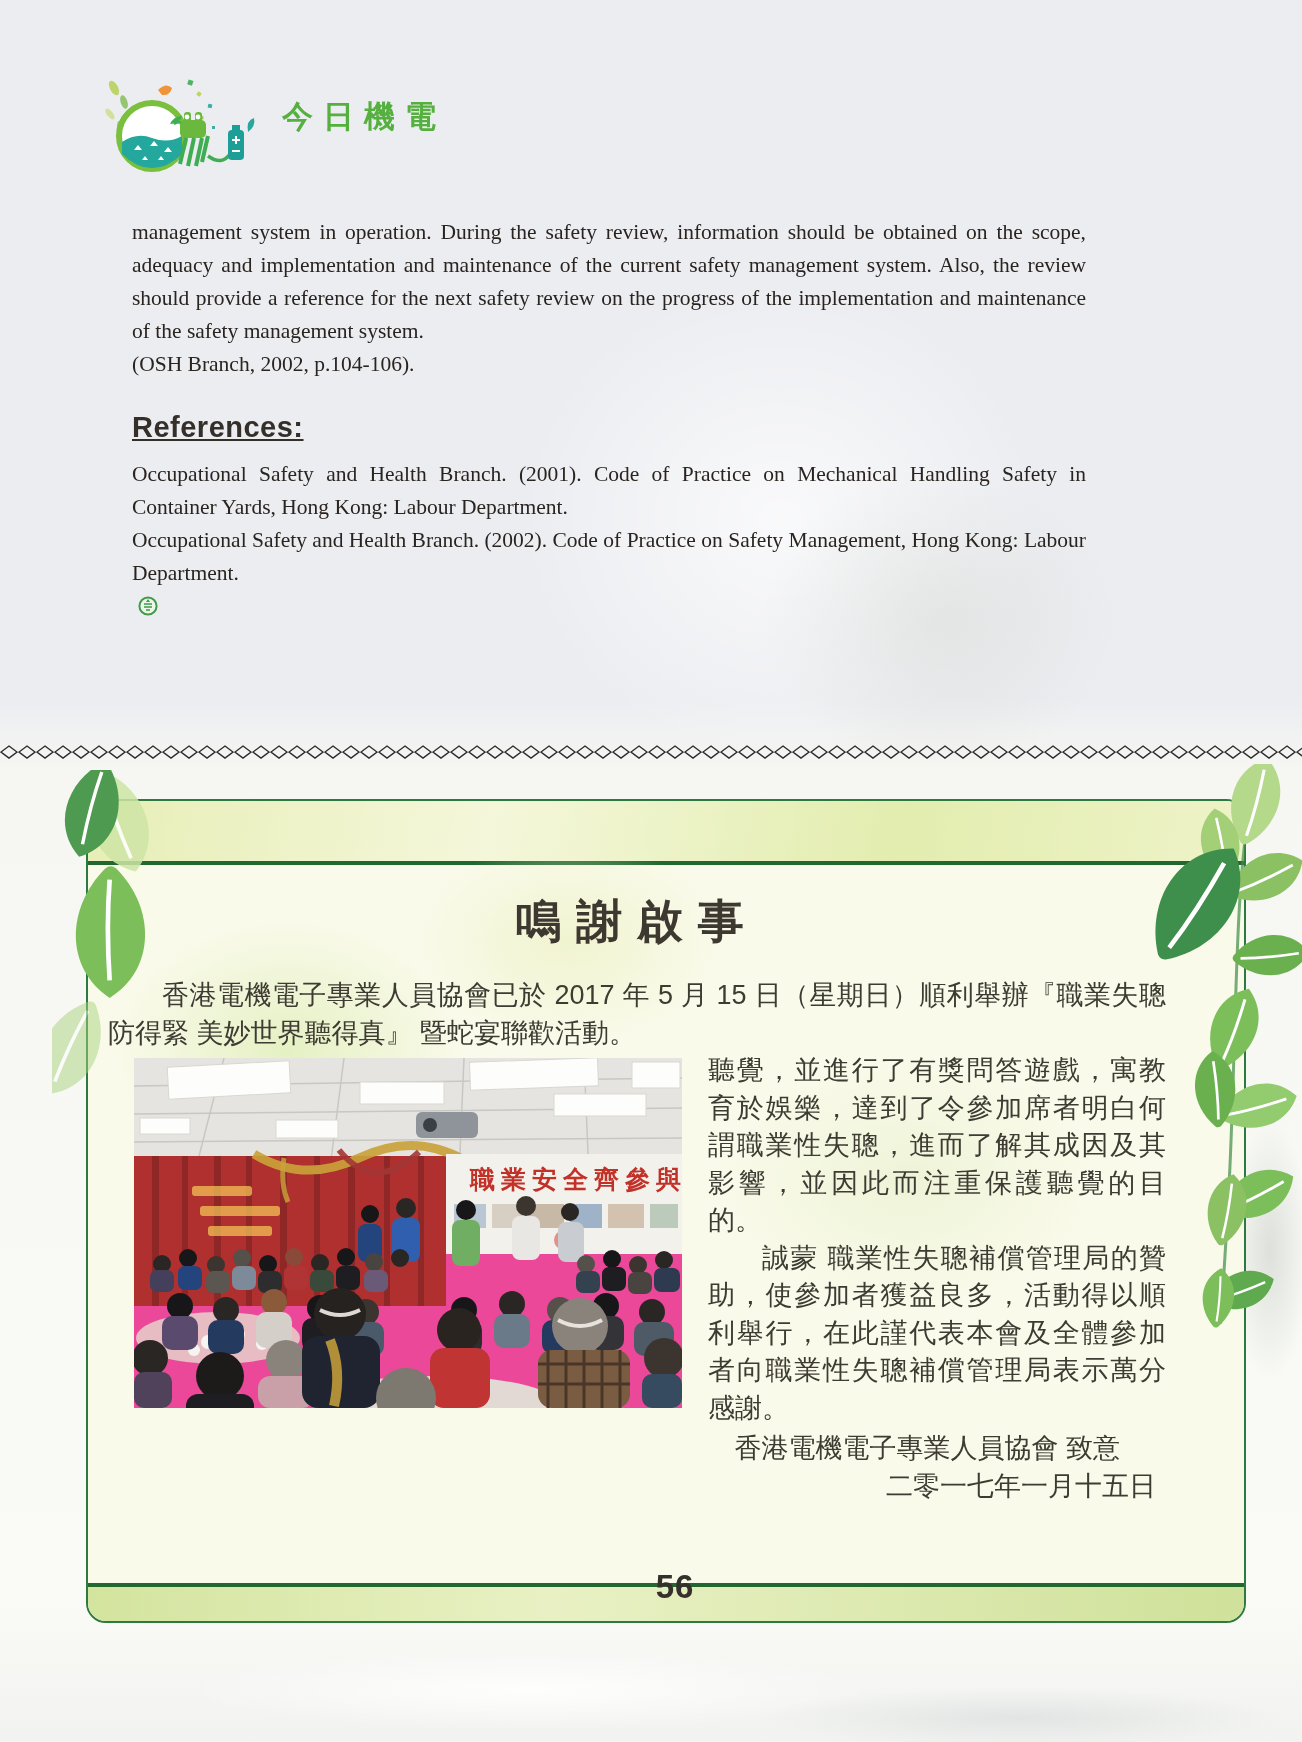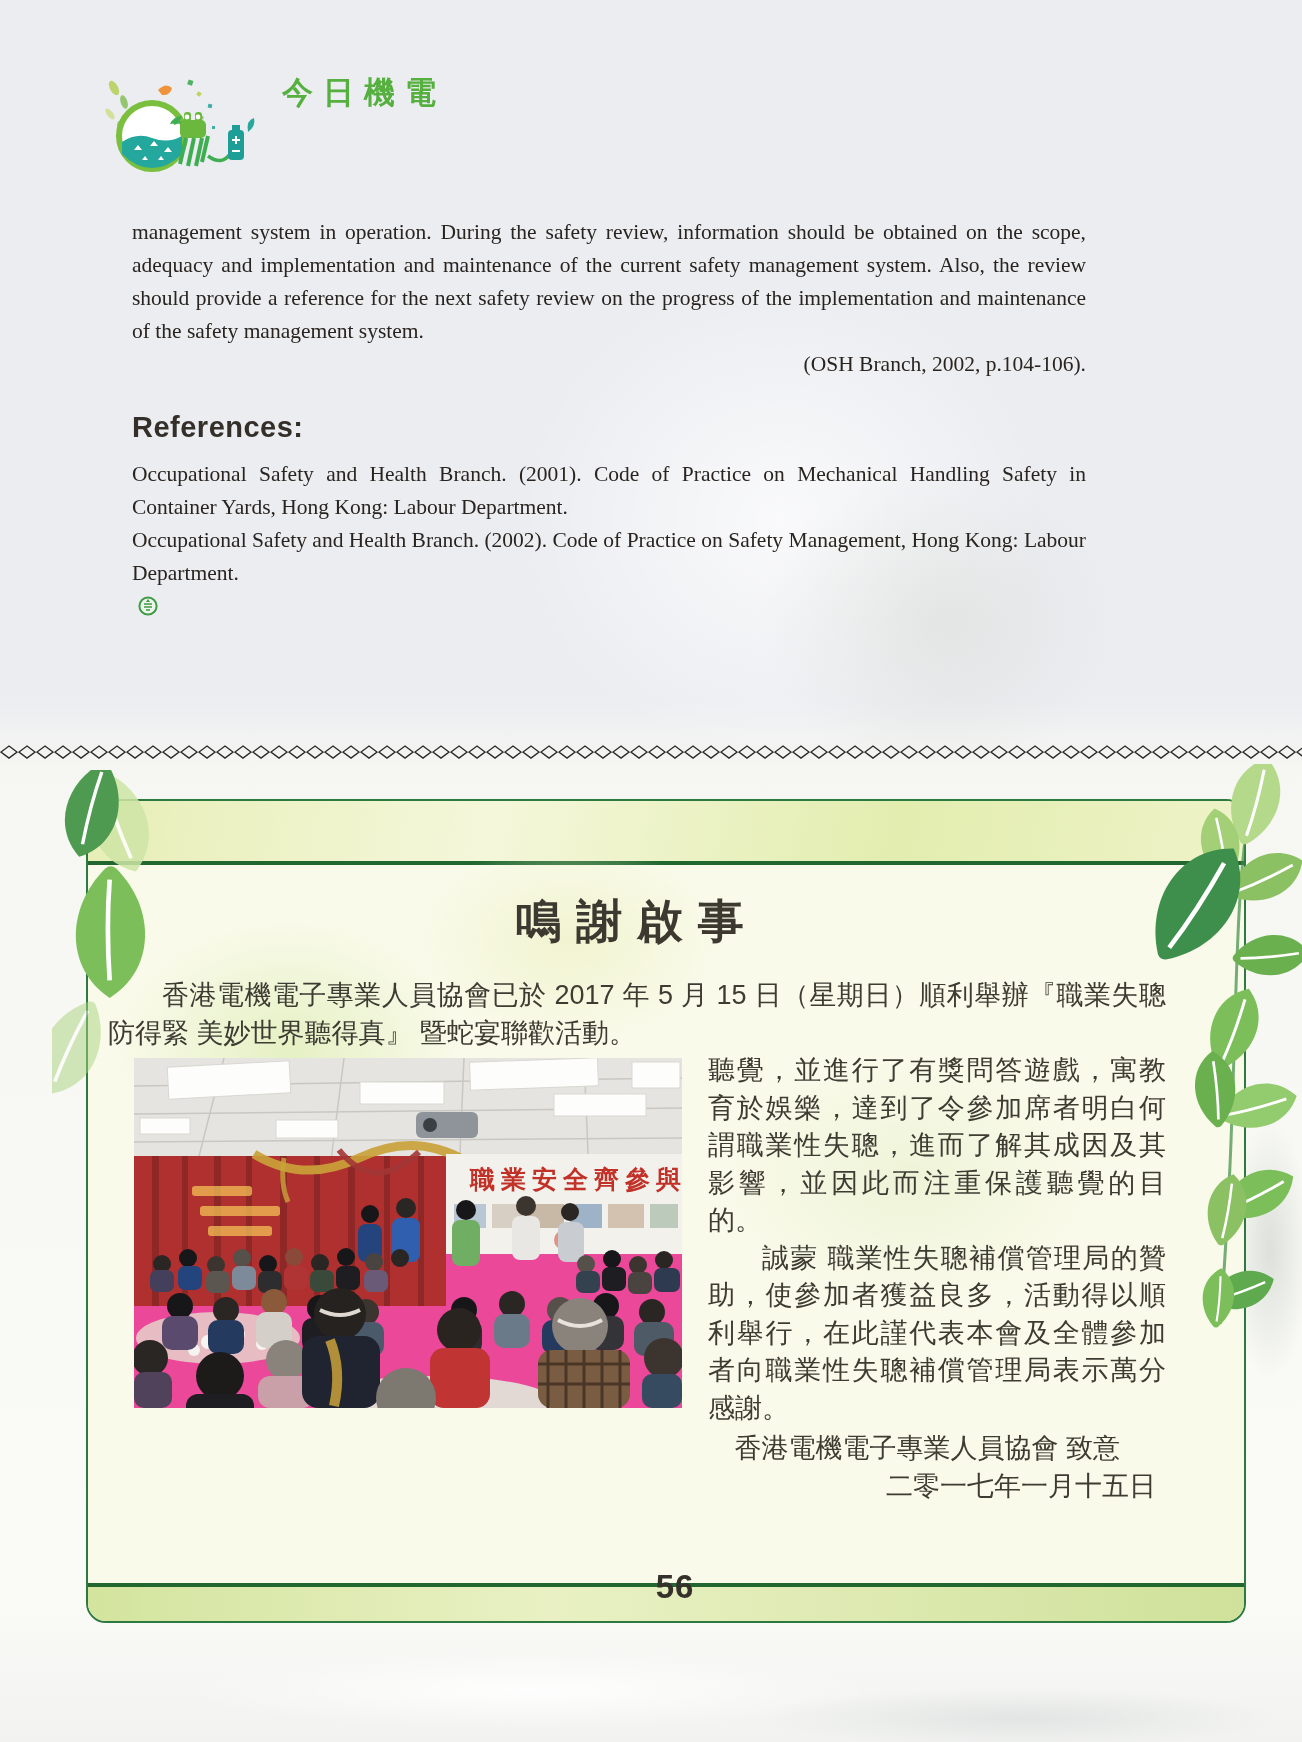--- a/index.html
+++ b/index.html
@@ -13,30 +13,30 @@
   .wm-tree2{position:absolute;left:760px;top:470px;width:360px;height:300px;pointer-events:none;
            background:radial-gradient(closest-side,rgba(205,210,200,.35),rgba(205,210,200,0));}
   .wm-right{position:absolute;left:1230px;top:1120px;width:80px;height:260px;pointer-events:none;
            background:radial-gradient(closest-side,rgba(170,180,170,.35),rgba(170,180,170,0));}
   .wm-bottom1{position:absolute;left:180px;top:1650px;width:700px;height:80px;border-radius:50%;
            background:radial-gradient(closest-side,rgba(255,255,255,.9),rgba(255,255,255,0));}
   .wm-bottom2{position:absolute;left:760px;top:1688px;width:520px;height:60px;border-radius:50%;
            background:radial-gradient(closest-side,rgba(214,218,218,.6),rgba(214,218,218,0));}
 
   
-  .masthead{position:absolute;left:100px;top:72px;display:flex;align-items:flex-start;}
+  .masthead{position:absolute;left:100px;top:72px;display:flex;align-items:center;}
   .masthead .logo-title{font-size:31px;font-weight:700;color:#56b03f;letter-spacing:10px;
         margin-left:14px;margin-bottom:14px;}
 
   
   .article{position:absolute;left:132px;top:216px;width:954px;color:#29241f;}
   .article p{margin:0;font-family:"Liberation Serif",serif;font-size:21.5px;line-height:33px;text-align:justify;}
-  .article p.citation{text-align:right;}
+  .article p.citation{text-align:left;}
   .refs-heading{font-family:"Liberation Sans",sans-serif;font-size:29px;font-weight:700;
-        color:#352f2a;margin:30px 0 14px 0;letter-spacing:.5px;}
+        color:#352f2a;margin:30px 0 14px 0;letter-spacing:.5px;text-decoration:underline;}
   .end-icon{display:inline-block;vertical-align:-3px;margin-left:6px;}
 
   
   .divider{position:absolute;left:0;top:744px;width:1302px;height:16px;}
 
   
   .notice-box{position:absolute;left:86px;top:799px;width:1160px;height:824px;box-sizing:border-box;
         border:2px solid #2c7a3f;border-radius:20px;background:#f9fae9;overflow:hidden;}
   .band-top{height:60px;border-bottom:4px solid #21672f;
         background:linear-gradient(100deg,#e7eeb6,#f4f7da 35%,#e3edaf 70%,#eef3c8);}

